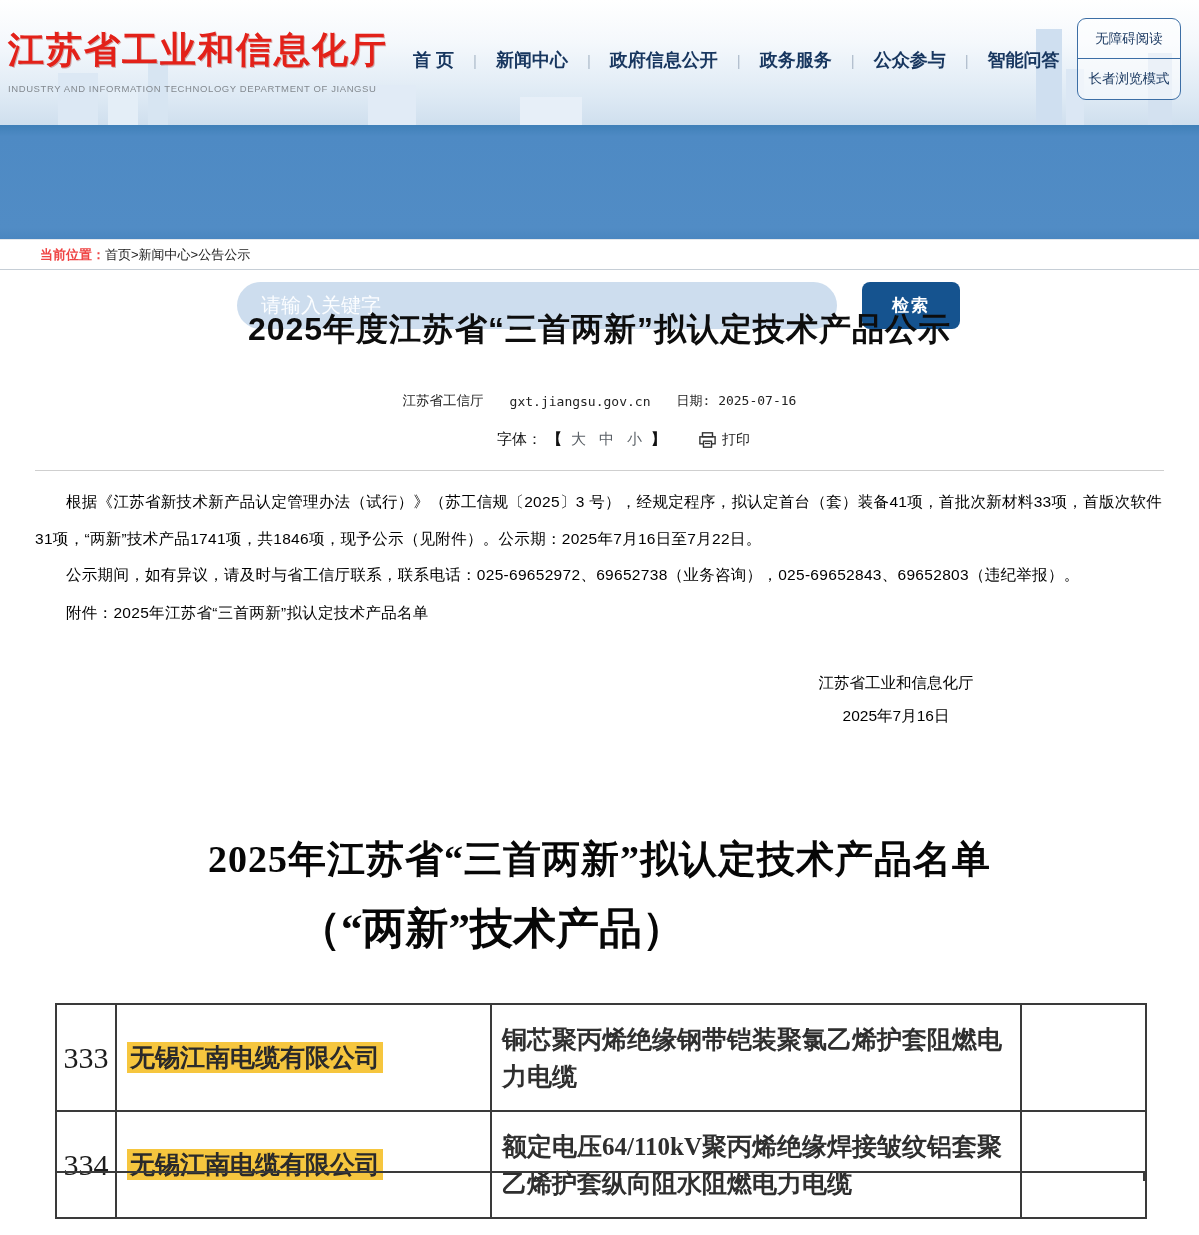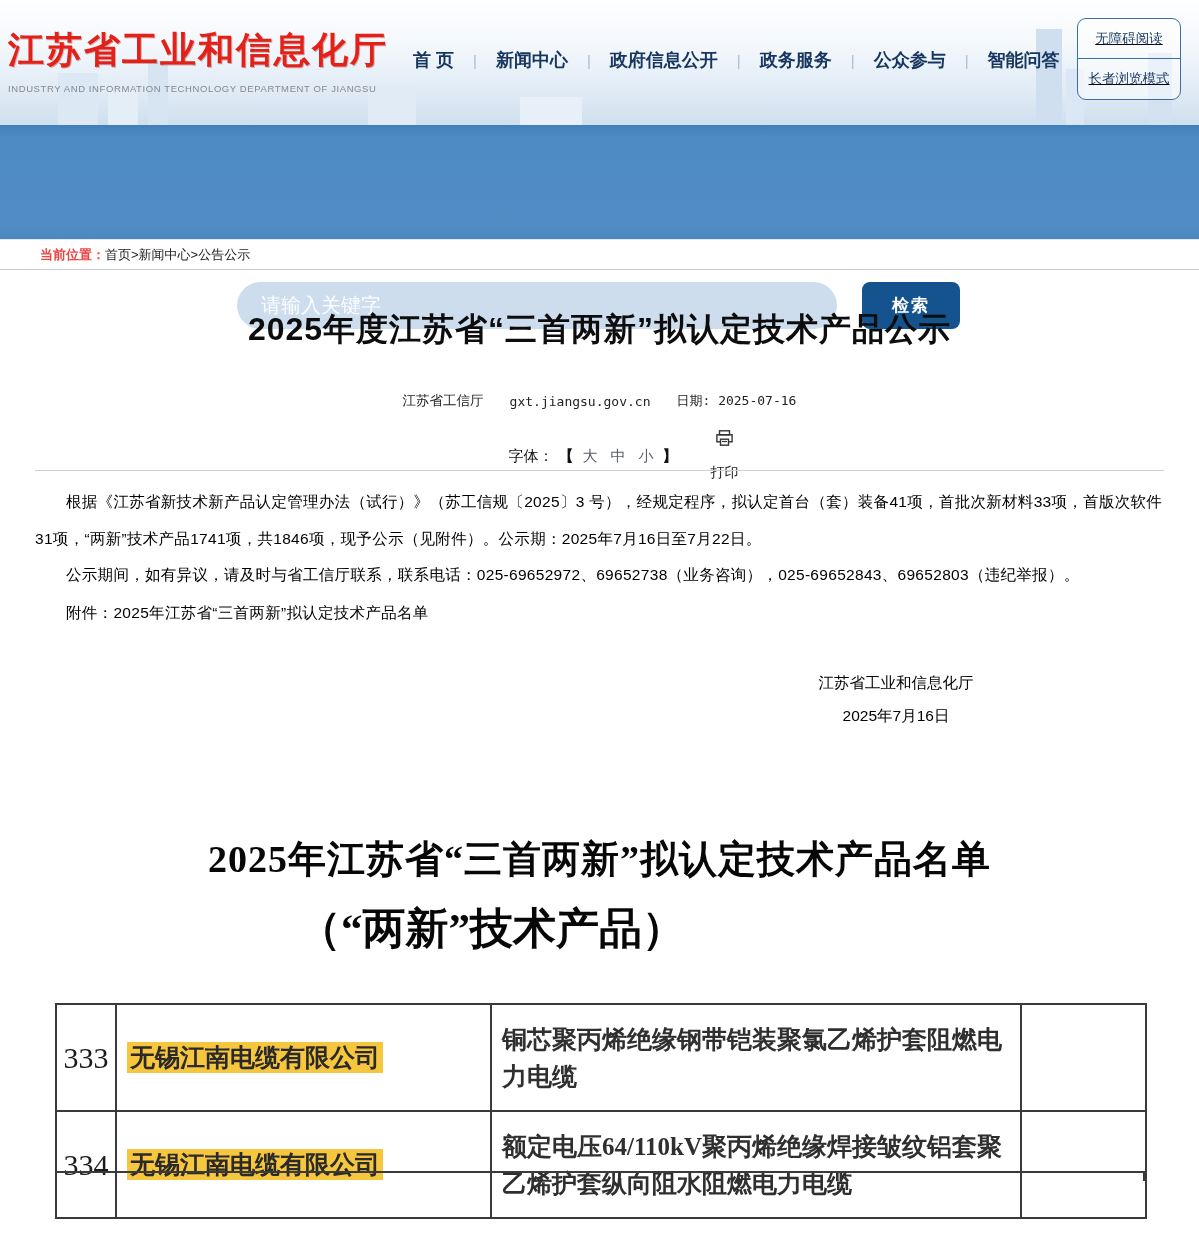--- a/index.html
+++ b/index.html
@@ -24,21 +24,21 @@
   .logo-block { position:absolute; left:8px; top:26px; z-index:2; }
   .logo-title { font-size:36px; font-weight:bold; color:#e32119; letter-spacing:2px;
     text-shadow:1px 1px 0 rgba(150,30,20,.35); }
   .logo-sub { margin-top:8px; font-size:9.5px; color:#83898f; letter-spacing:.6px; }
 
   .main-nav { position:absolute; left:413px; top:48px; z-index:2; display:flex; align-items:center; }
   .nav-item { font-size:18px; font-weight:bold; color:#17365f; cursor:pointer; white-space:nowrap; }
   .nav-item + .nav-item::before { content:"|"; color:#aebccb; font-weight:normal; font-size:15px; padding:0 19px; }
 
   .access-box { position:absolute; left:1077px; top:18px; width:104px; height:82px; z-index:2;
-    border:1px solid #3c6ea5; border-radius:9px; background:rgba(255,255,255,.55); overflow:hidden;text-decoration:underline; }
+    border:1px solid #3c6ea5; border-radius:9px; background:rgba(255,255,255,.55); overflow:hidden; }
   .access-cell { height:40px; display:flex; align-items:center; justify-content:center;
     font-size:13.5px; color:#17365f; cursor:pointer; }
   .access-cell:first-child { border-bottom:1px solid #3c6ea5; }
 
   
   .search-band { position:absolute; left:0; top:125px; width:1199px; height:114px;
     background:linear-gradient(180deg,#4080b8 0%,#4e8ac4 10%,#518cc5 90%,#4a86c0 100%); }
   .search-input { position:absolute; left:237px; top:157px; width:600px; height:47px;
     background:#cdddee; border:none; border-radius:24px; padding:0 24px;
     font-size:20px; color:#31618f; outline:none; font-family:"Liberation Sans",sans-serif; }
@@ -57,21 +57,21 @@
   .art-title { position:absolute; left:0; top:308px; width:1199px; text-align:center;
     font-size:32px; font-weight:bold; color:#0d0d0d; letter-spacing:1px; }
   .art-meta { position:absolute; left:0; top:392px; width:1199px; display:flex;
     justify-content:center; align-items:center; gap:26px; }
   .meta-source { font-size:13.5px; color:#222; }
   .meta-site, .meta-date { font-size:13px; color:#222; font-family:"DejaVu Sans Mono",monospace; }
   .art-controls { position:absolute; left:0; top:430px; width:1199px; display:flex;
     justify-content:center; align-items:center; gap:5px; font-size:15px; color:#111;margin-left:24px; }
   .fs-bracket { font-weight:bold; color:#111; }
   .fs-size { color:#5a6066; cursor:pointer; padding:0 4px; }
-  .print-wrap { display:flex; align-items:center; gap:18px; margin-left:28px; cursor:pointer;flex-direction:column; }
+  .print-wrap { display:flex; align-items:center; gap:6px; margin-left:28px; cursor:pointer; }
   .print-label { font-size:14px; color:#222; }
   .divider { position:absolute; left:35px; top:470px; width:1129px; height:0; border-top:1px solid #cfcfcf; }
 
   .para { position:absolute; left:35px; width:1130px; font-size:15.5px; color:#000;
     line-height:37px; text-indent:2em; letter-spacing:.3px; }
   .p1 { top:483px; }
   .p2 { top:556px; }
   .p3 { top:594px; }
   .sign-block { position:absolute; left:790px; top:670px; width:212px; text-align:center; }
   .sign-org { font-size:15.5px; color:#000; line-height:26px; }

